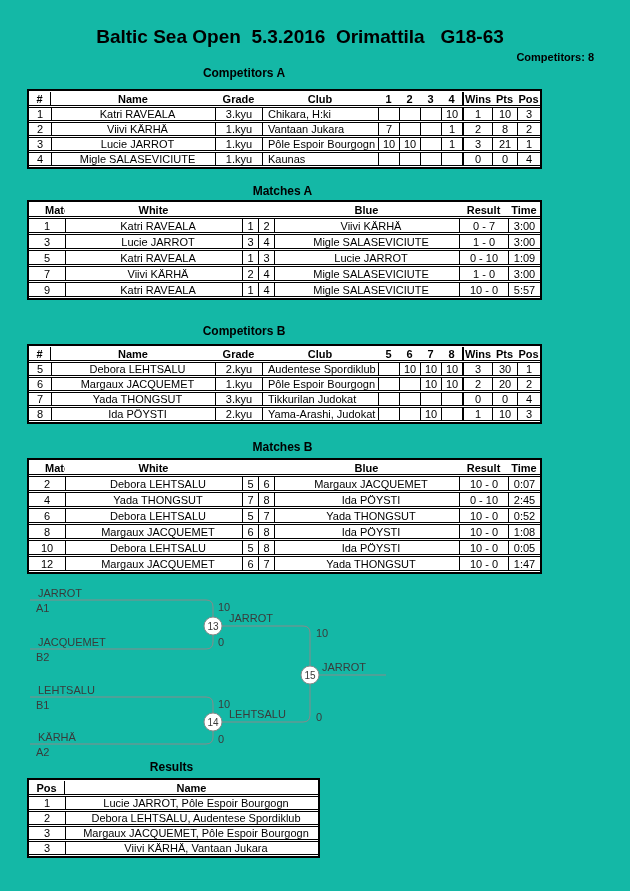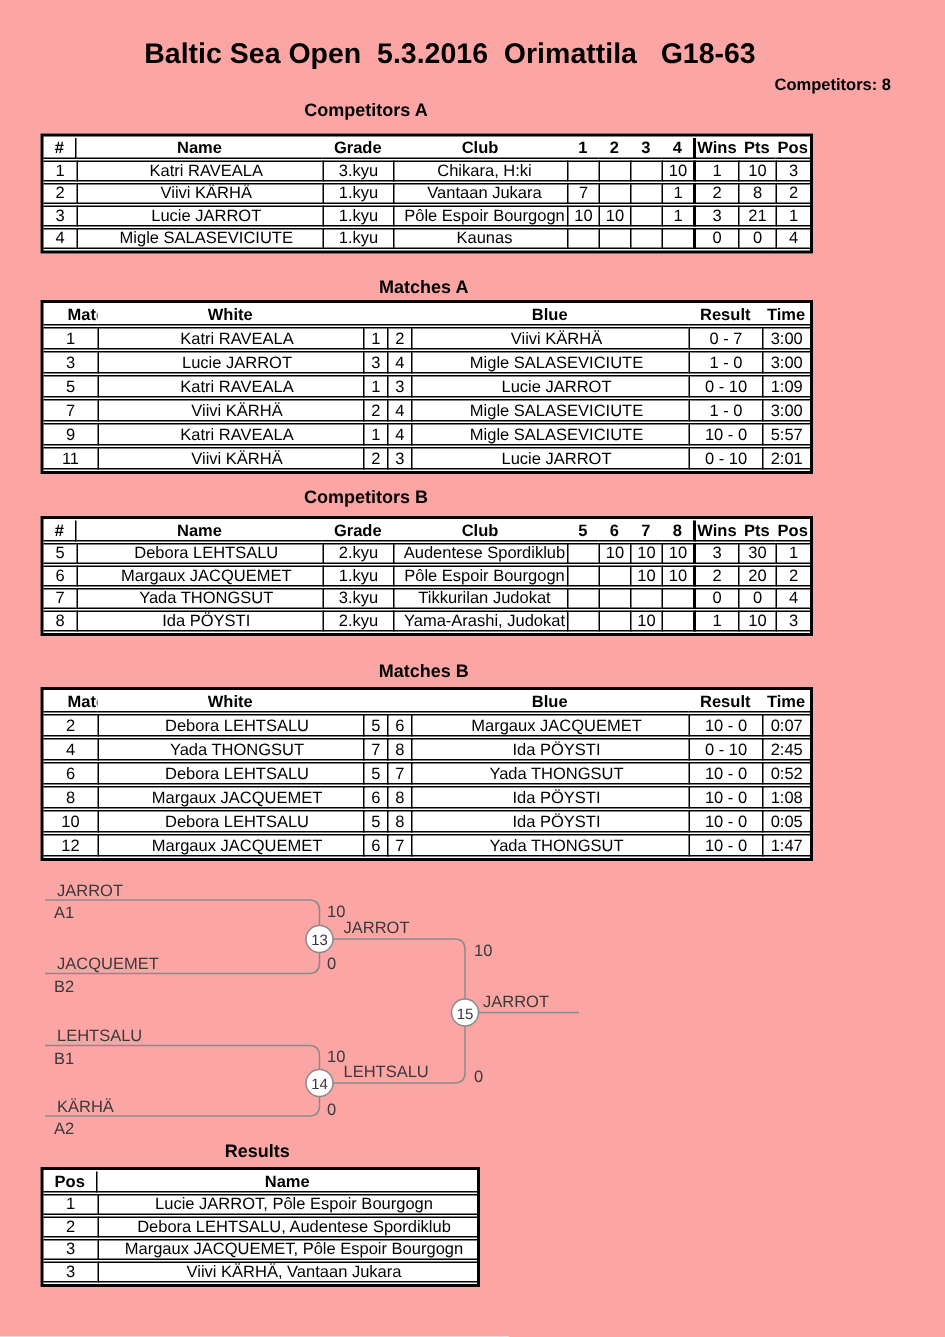--- a/index.html
+++ b/index.html
@@ -1,35 +1,35 @@
 <!DOCTYPE html>
 <html><head>
 <meta charset="utf-8">
 <style>
   html,body{margin:0;padding:0;background:#fff;}
   body{font-family:"Liberation Sans","DejaVu Sans",sans-serif;color:#000;}
-  .page{position:relative;width:630px;height:891px;background:#fca5a5;overflow:hidden;}
+  .page{position:relative;width:630px;height:891px;background:#14b8a6;overflow:hidden;}
   .doc-title{position:absolute;top:26px;left:0;width:600px;text-align:center;
     font-size:19px;font-weight:bold;white-space:pre;}
   .comp-count{position:absolute;top:51px;right:36px;font-size:11px;font-weight:bold;}
   .sec-title{position:absolute;font-size:12px;font-weight:bold;text-align:center;}
   .tblwrap{position:absolute;border:2px solid #000;background:#fff;left:27px;width:511px;}
   .tblwrap.results{width:289px;}
   table{width:100%;border-collapse:separate;border-spacing:0 1px;table-layout:fixed;
     font-size:11px;line-height:12px;}
   th{font-weight:bold;padding:0;height:13px;border-bottom:1px solid #000;
     overflow:hidden;white-space:nowrap;text-align:center;}
   td{padding:0;height:12px;border-top:1px solid #000;border-bottom:1px solid #000;
     border-left:1px solid #000;overflow:hidden;white-space:nowrap;text-align:center;}
   .mt td{height:13px;}
   td:first-child{border-left:none;}
   th.hdiv{border-right:1px solid #000;}
   .thick{border-left:2px solid #000 !important;}
   .l{text-align:center;padding-left:8px;}
-  .club{text-align:center;padding-left:5px;}
+  .club{text-align:left;padding-left:5px;}
   .mhead{text-align:left;padding-left:16px;}
   svg.bracket{position:absolute;top:0;left:0;pointer-events:none;}
   svg.bracket path{fill:none;stroke:#8a8a8a;stroke-width:1;}
   svg.bracket circle{fill:#fff;stroke:#8a8a8a;stroke-width:1;}
   svg.bracket text{font-family:"Liberation Sans","DejaVu Sans",sans-serif;
     font-size:11px;fill:#3a3a3a;}
   svg.bracket text.mno{font-size:10px;text-anchor:middle;}
 </style>
 </head>
 <body>
@@ -188,29 +188,20 @@
           <td>3:00</td>
         </tr>
         <tr>
           <td>9</td>
           <td class="l">Katri RAVEALA</td>
           <td>1</td>
           <td>4</td>
           <td class="l">Migle SALASEVICIUTE</td>
           <td>10 - 0</td>
           <td>5:57</td>
-        </tr>
-        <tr>
-          <td>11</td>
-          <td class="l">Viivi KÄRHÄ</td>
-          <td>2</td>
-          <td>3</td>
-          <td class="l">Lucie JARROT</td>
-          <td>0 - 10</td>
-          <td>2:01</td>
         </tr>
       </tbody>
     </table>
   </div>
 
   <div class="sec-title" style="top:324px;left:27px;width:434px;">Competitors B</div>
   <div class="tblwrap" style="top:344px;">
     <table>
       <colgroup>
           <col style="width:22px">

